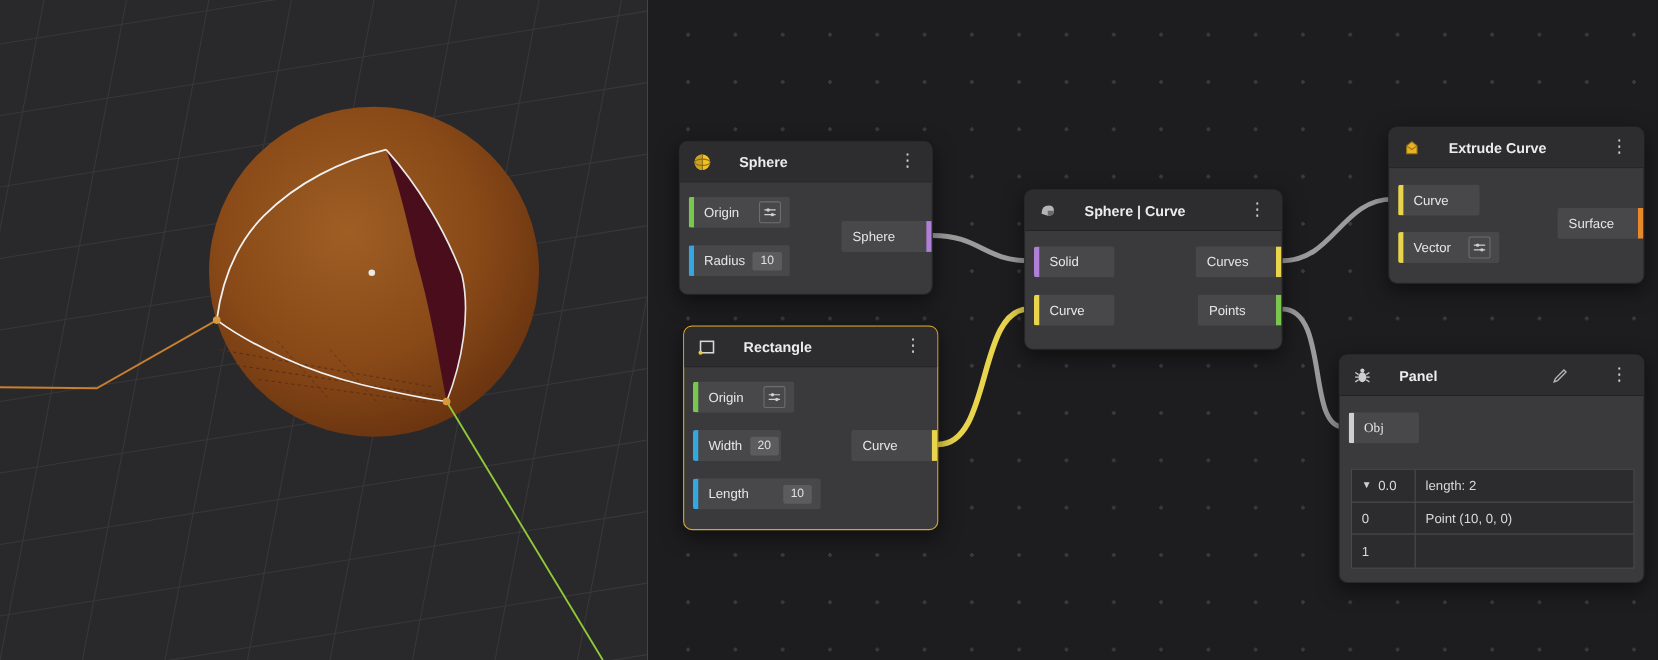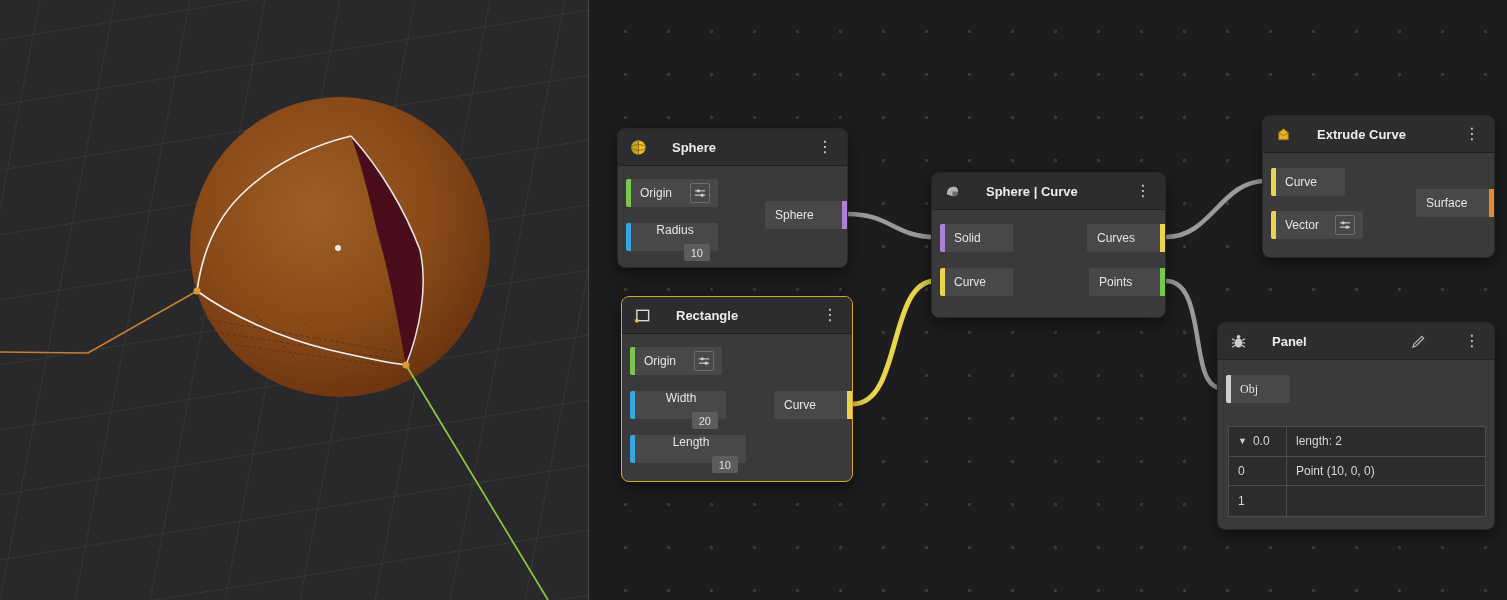--- a/index.html
+++ b/index.html
@@ -31,21 +31,21 @@
 
   .port{position:absolute;height:28px;background:#48484a;display:flex;align-items:center;
         gap:7px;color:#e6e6e6;font-size:12px;box-sizing:border-box;border-radius:2px;}
   .port.in{left:8px;border-left:5px solid #888;padding:0 8px 0 9px;}
   .port.out{right:0;border-right:5px solid #888;padding:4px 10px;border-radius:2px 0 0 2px;}
   .port .chip{margin-left:auto;background:#5c5c5e;color:#e0e0e0;font-size:11px;
               padding:2.5px 7px;border-radius:2px;cursor:pointer;}
   .port .sliders{margin-left:auto;width:18px;height:18px;border:1px solid #6d6d6f;border-radius:2px;
                  display:flex;align-items:center;justify-content:center;cursor:pointer;}
   .acc-green{border-color:#7ac74f !important;}
-  .acc-blue{border-color:#35a7e0 !important;flex-direction:column;}
+  .acc-blue{border-color:#35a7e0 !important;}
   .acc-purple{border-color:#b07fd8 !important;}
   .acc-yellow{border-color:#e8d44d !important;}
   .acc-orange{border-color:#e88a2a !important;}
   .acc-white{border-color:#cfcfcf !important;font-family:Liberation Serif, serif;}
 
   
   .panel-table{position:absolute;left:10px;right:8px;top:103px;bottom:12px;
                background:#2c2c2e;border:1px solid #4c4c4e;display:grid;
                grid-template-columns:58px 1fr;grid-auto-rows:1fr;}
   .pcell{border-bottom:1px solid #4c4c4e;display:flex;align-items:center;
@@ -153,21 +153,21 @@
       <span>Origin</span>
       <span class="sliders">
         <svg width="12" height="12" viewBox="0 0 14 14">
             <line x1="1" y1="4.5" x2="13" y2="4.5" stroke="#cfcfcf" stroke-width="1.3"></line>
             <line x1="1" y1="9.5" x2="13" y2="9.5" stroke="#cfcfcf" stroke-width="1.3"></line>
             <circle cx="5" cy="4.5" r="1.8" fill="#cfcfcf"></circle>
             <circle cx="9.5" cy="9.5" r="1.8" fill="#cfcfcf"></circle>
           </svg>
       </span>
     </div>
-    <div class="port in acc-blue" style="top:94px;width:96px">
+    <div class="port in acc-blue" style="top:94px;width:80px">
       <span>Width</span>
       <span class="chip">20</span>
     </div>
     <div class="port in acc-blue" style="top:138px;width:116px">
       <span>Length</span>
       <span class="chip">10</span>
     </div>
     <div class="port out acc-yellow" style="top:94px;width:78px">
       <span>Curve</span>
     </div>

